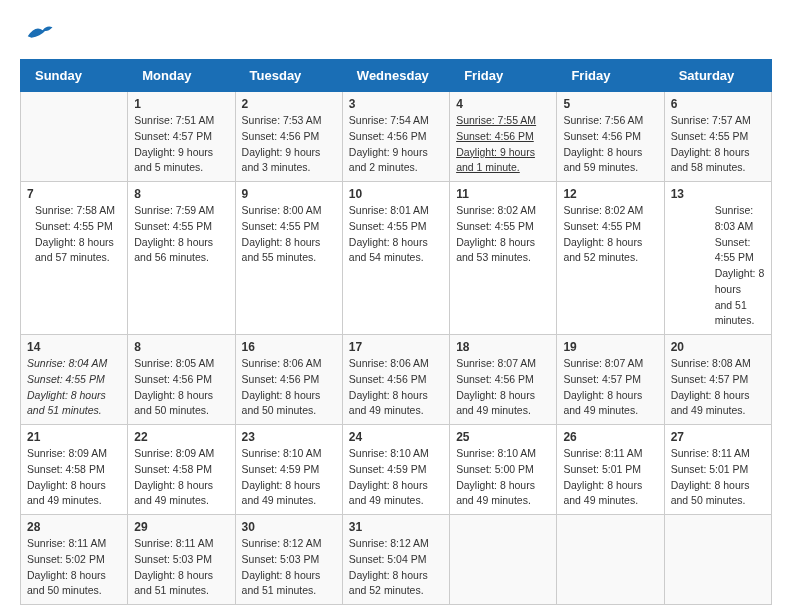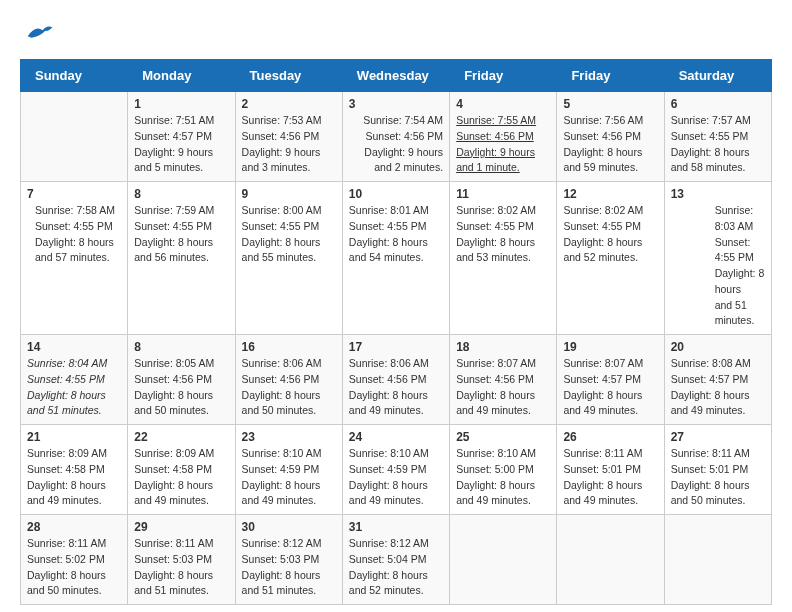--- a/index.html
+++ b/index.html
@@ -136,21 +136,21 @@
         </td>
         <td>
           <div class="day-num">2</div>
           <div class="day-info" style="white-space: pre-line;">Sunrise: 7:53 AM
 Sunset: 4:56 PM
 Daylight: 9 hours
 and 3 minutes.</div>
         </td>
         <td>
           <div class="day-num">3</div>
-          <div class="day-info" style="white-space: pre-line; text-align: right;">Sunrise: 7:54 AM
+          <div class="day-info" style="white-space: pre-line;">Sunrise: 7:54 AM
 Sunset: 4:56 PM
 Daylight: 9 hours
 and 2 minutes.</div>
         </td>
         <td>
           <div class="day-num">4</div>
           <div class="day-info" style="white-space: pre-line; text-decoration: underline;">Sunrise: 7:55 AM
 Sunset: 4:56 PM
 Daylight: 9 hours
 and 1 minute.</div>

